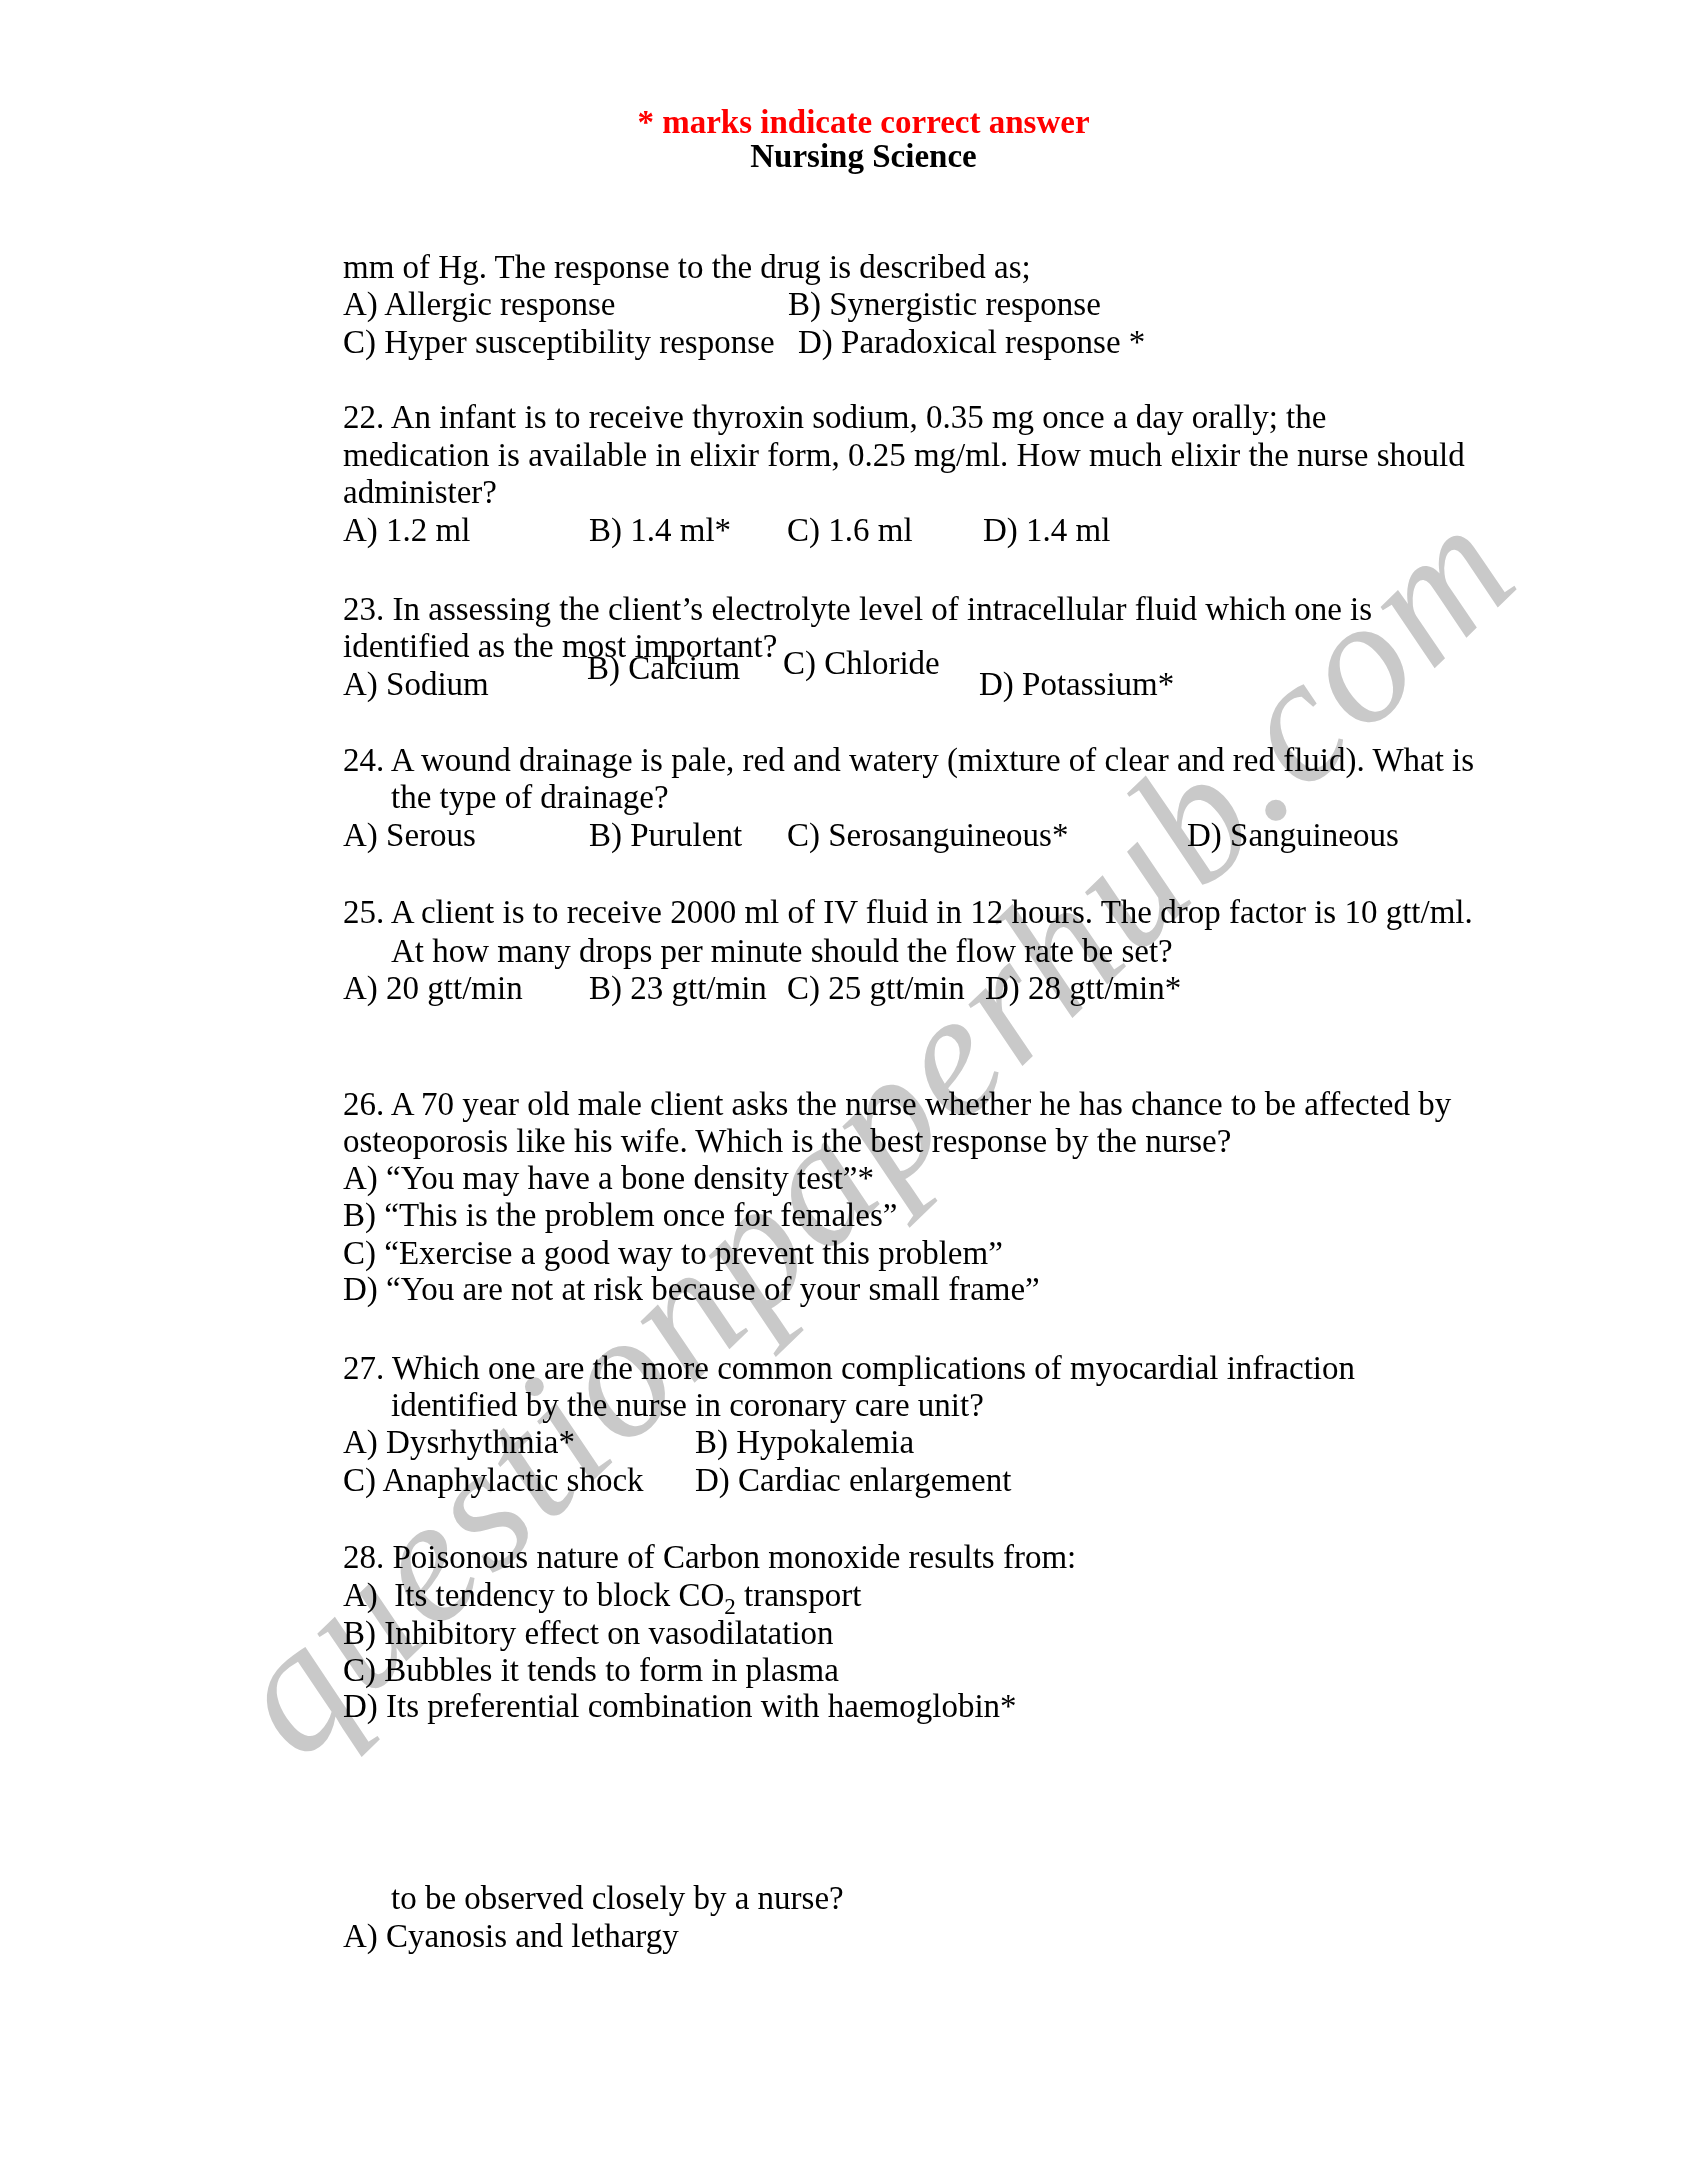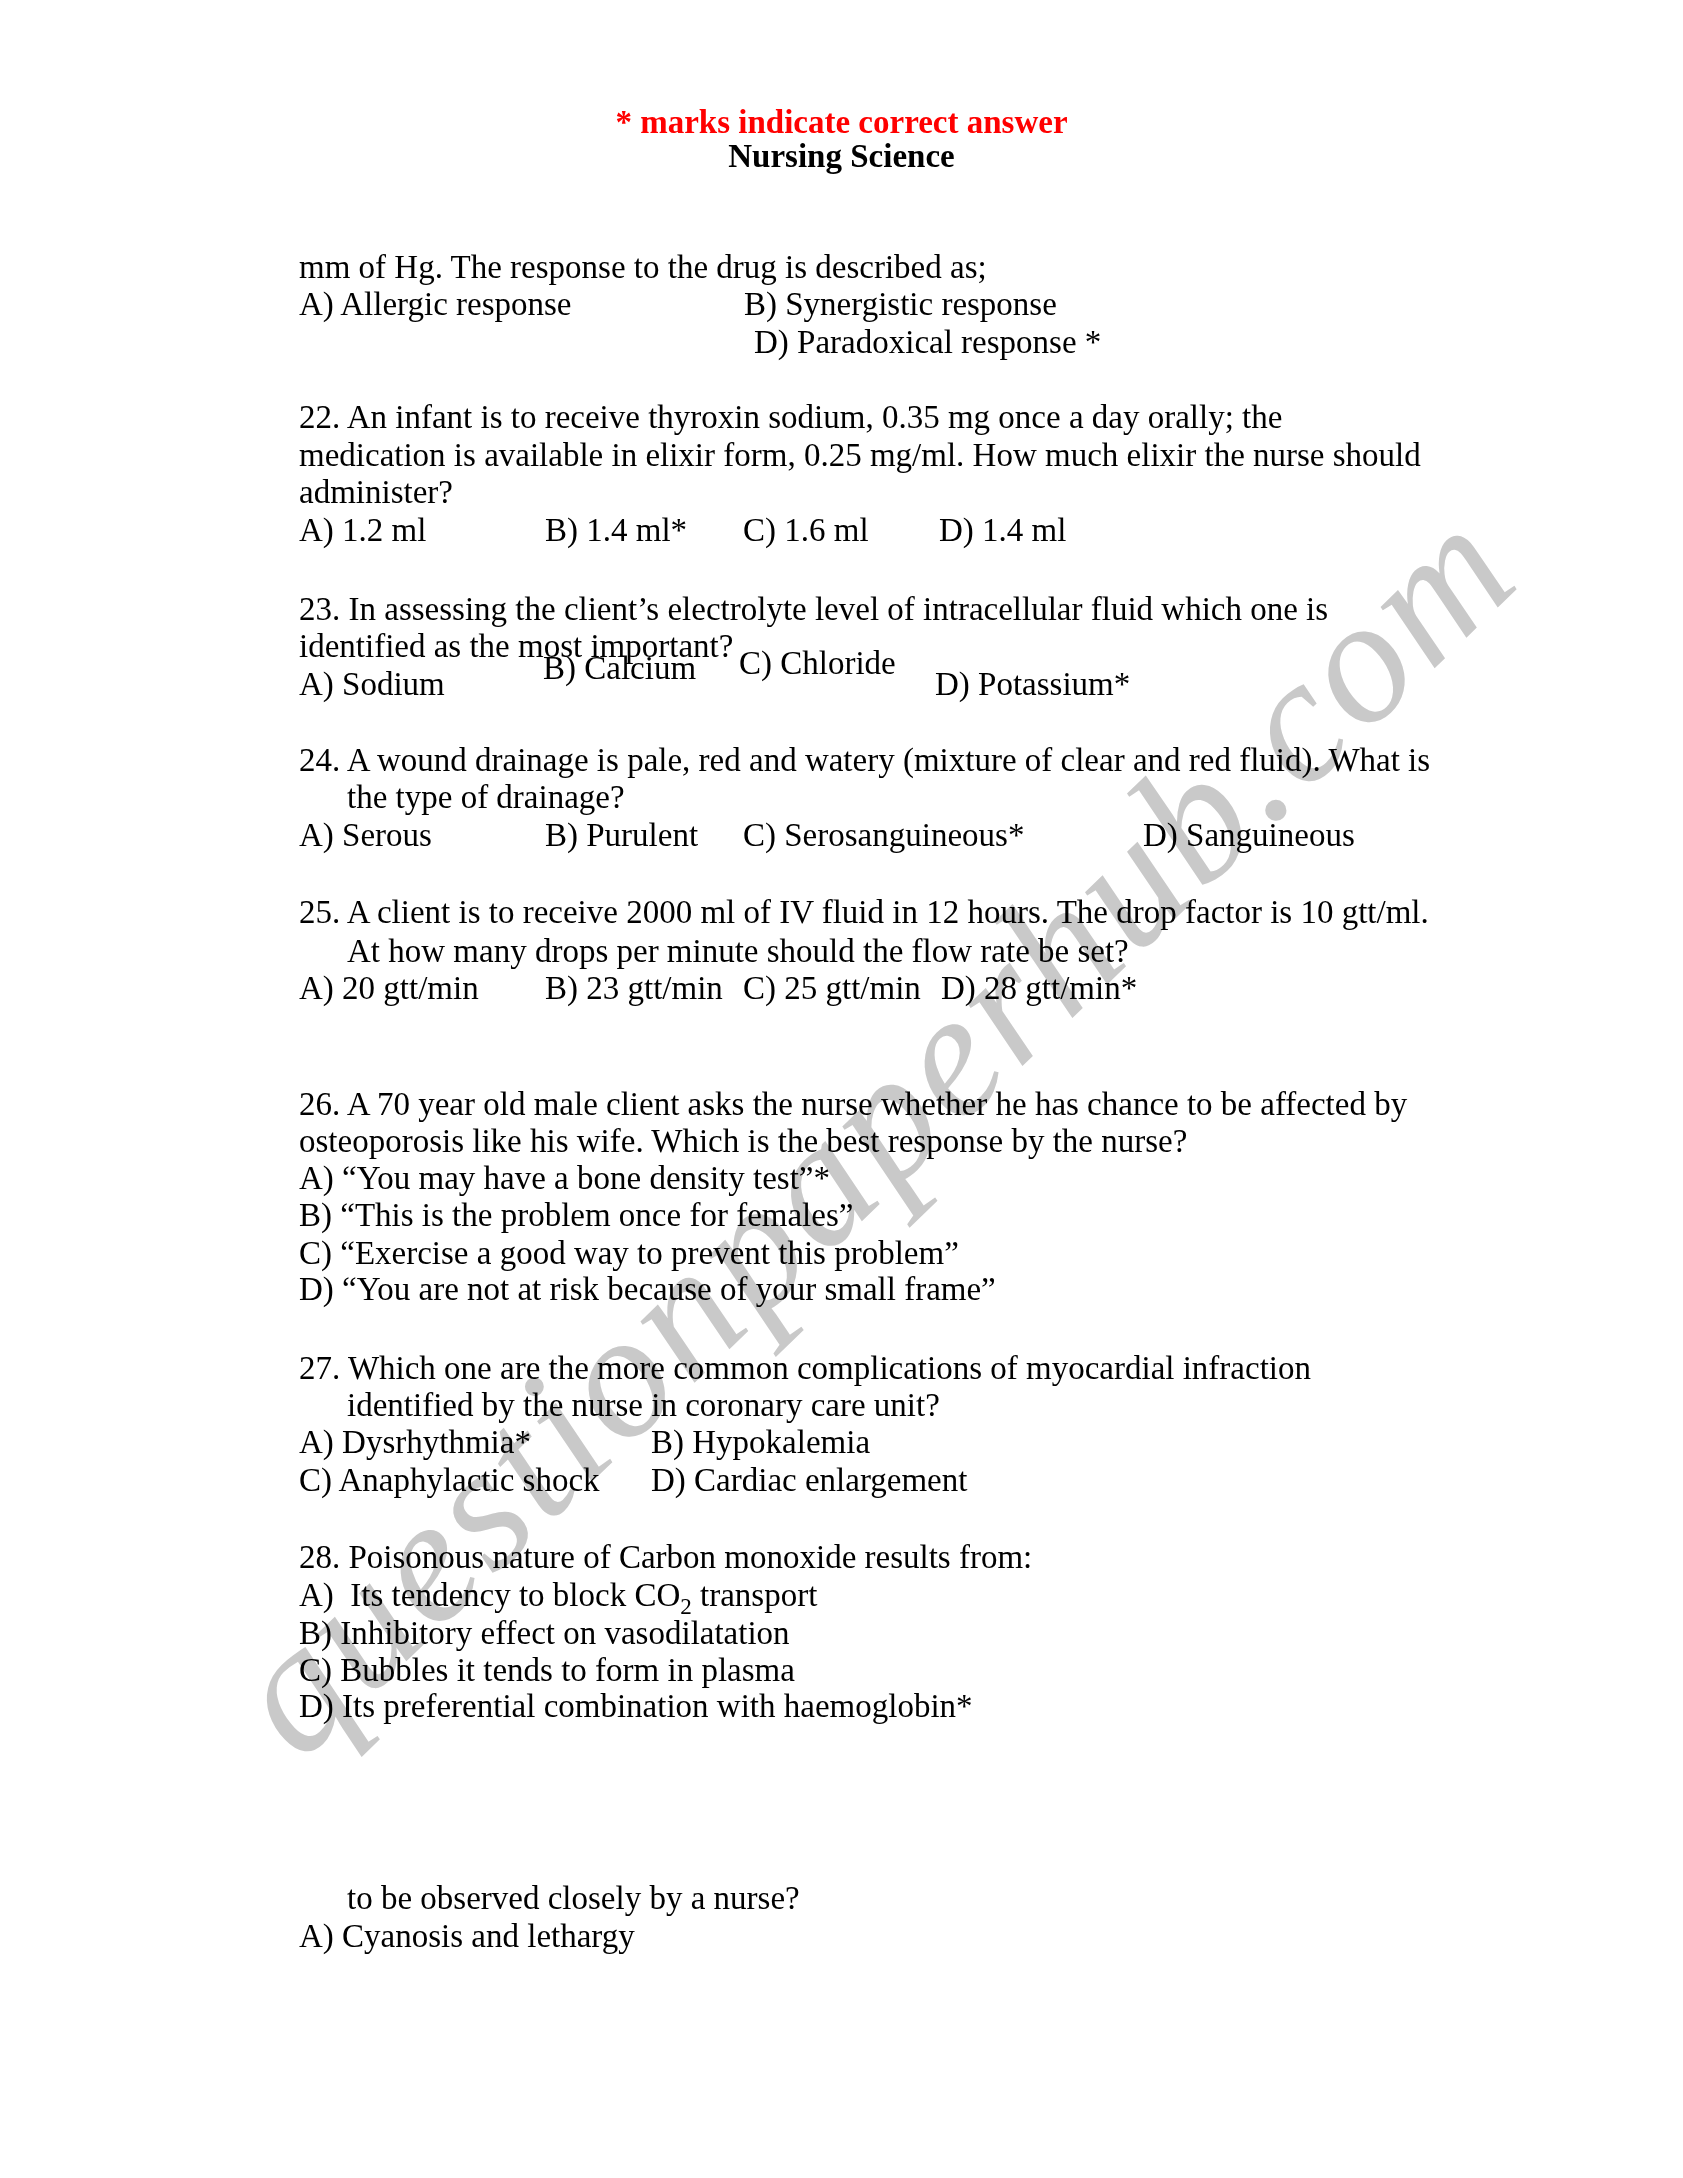--- a/index.html
+++ b/index.html
@@ -10,20 +10,21 @@
     overflow:hidden;
     font-family:"Liberation Serif","DejaVu Serif",serif;
     font-size:33px;
     color:#000000;
   }
   .ln{
     position:absolute;
     white-space:pre;
     line-height:38px;
     z-index:2;
+    padding-left:44px;
   }
   .ctr{left:0;right:0;text-align:center;}
   .b{font-weight:700;}
   .note{color:#ff0000;}
   .watermark{
     position:absolute;
     left:871px;top:1129px;
     transform:translate(-50%,-50%) rotate(-44deg);
     font-style:italic;
     font-size:178px;
@@ -41,20 +42,21 @@
 <div class="page" style="background: rgb(255, 255, 255);">
 
   <div class="watermark" style="color: rgb(201, 201, 201);">questionpaperhub.com</div>
 
   <div class="ln ctr b note" style="top: 103px; color: rgb(255, 0, 0);">* marks indicate correct answer</div>
   <div class="ln ctr b" style="top:137px">Nursing Science</div>
 
   <div class="ln" style="top:248px;left:299px">mm of Hg. The response to the drug is described as;</div>
   <div class="ln" style="top:285px;left:299px">A) Allergic response</div>
   <div class="ln" style="top:285px;left:744px">B) Synergistic response</div>
+  <div class="ln" style="top:323px;left:299px">C) Hyper susceptibility response</div>
   <div class="ln" style="top:323px;left:754px">D) Paradoxical response *</div>
 
   <div class="ln" style="top:398px;left:299px">22. An infant is to receive thyroxin sodium, 0.35 mg once a day orally; the</div>
   <div class="ln" style="top:436px;left:299px">medication is available in elixir form, 0.25 mg/ml. How much elixir the nurse should</div>
   <div class="ln" style="top:473px;left:299px">administer?</div>
   <div class="ln" style="top:511px;left:299px">A) 1.2 ml</div>
   <div class="ln" style="top:511px;left:545px">B) 1.4 ml*</div>
   <div class="ln" style="top:511px;left:743px">C) 1.6 ml</div>
   <div class="ln" style="top:511px;left:939px">D) 1.4 ml</div>
 

